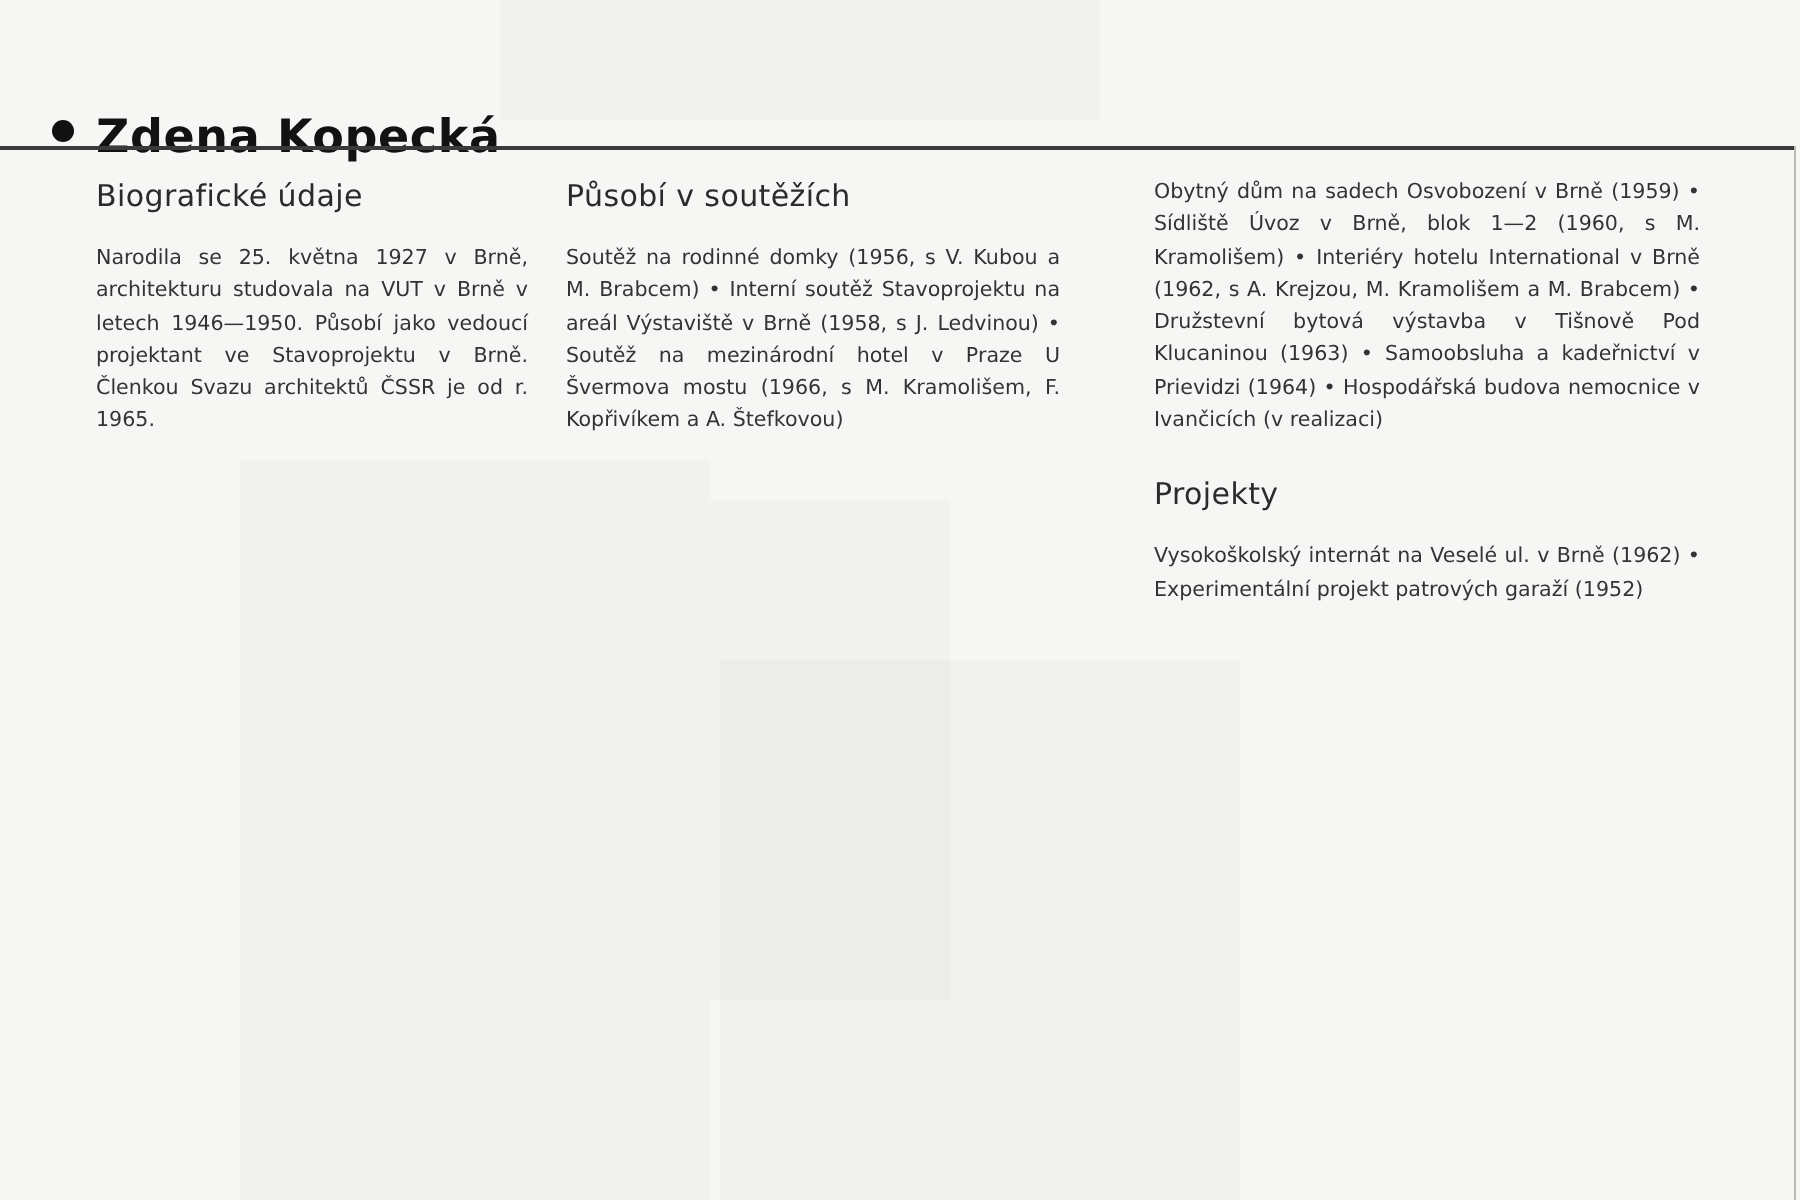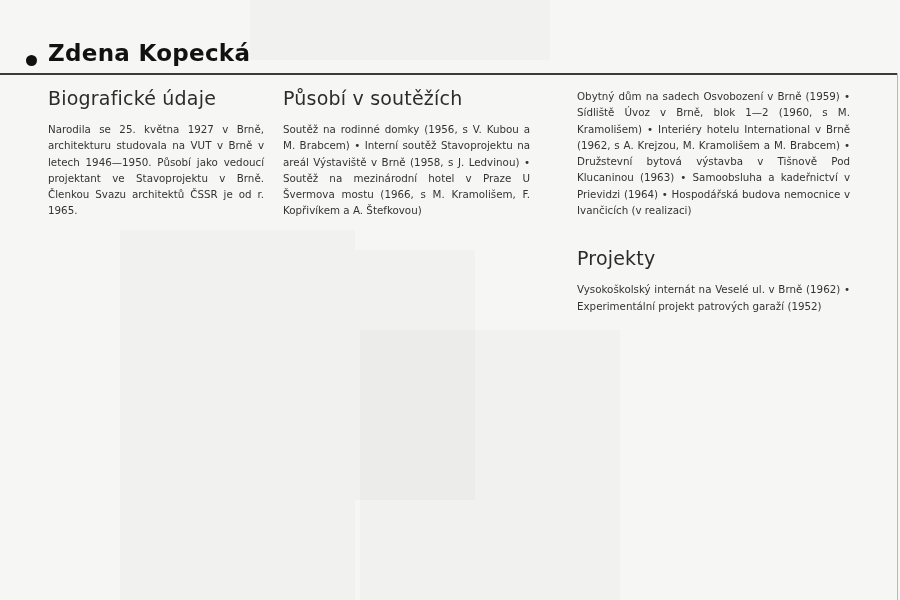--- a/index.html
+++ b/index.html
@@ -25,23 +25,23 @@
       position: absolute;
       right: 2px;
       top: 73px;
       width: 1px;
       height: 527px;
       background: #b9b9b4;
     }
     .header {
       position: absolute;
       left: 26px;
-      top: 40px;
+      top: 56px;
       display: flex;
-      align-items: flex-end;
+      align-items: flex-start;
     }
     .bullet {
       width: 11px;
       height: 11px;
       border-radius: 50%;
       background: #111;
       margin-right: 11px;
       margin-top: 4px;
     }
     .title {
@@ -61,38 +61,38 @@
     }
     .col {
       position: absolute;
       top: 88px;
     }
     .col-1 { left: 48px; width: 216px; }
     .col-2 { left: 283px; width: 247px; }
     .col-3 { left: 577px; width: 273px; }
     .section-heading {
       font-family: "DejaVu Sans", sans-serif;
-      font-size: 19px;
+      font-size: 15px;
       font-weight: normal;
       color: #2b2b2b;
       margin: 0 0 13px 0;
       line-height: 20px;
       letter-spacing: 0.2px;
     }
     .section-body {
       font-family: "DejaVu Sans", sans-serif;
       font-size: 10.3px;
       line-height: 16.3px;
       color: #333;
       text-align: justify;
       margin: 0;
       hyphens: manual;
     }
     .sub-section {
-      margin-top: 30px;
+      margin-top: 19px;
     }
   </style>
 </head>
 <body>
 
 <div class="ghost" style="left:120px;top:230px;width:235px;height:370px;"></div>
 <div class="ghost" style="left:355px;top:250px;width:120px;height:250px;"></div>
 <div class="ghost" style="left:360px;top:330px;width:260px;height:270px;"></div>
 <div class="ghost" style="left:250px;top:0px;width:300px;height:60px;"></div>
 

